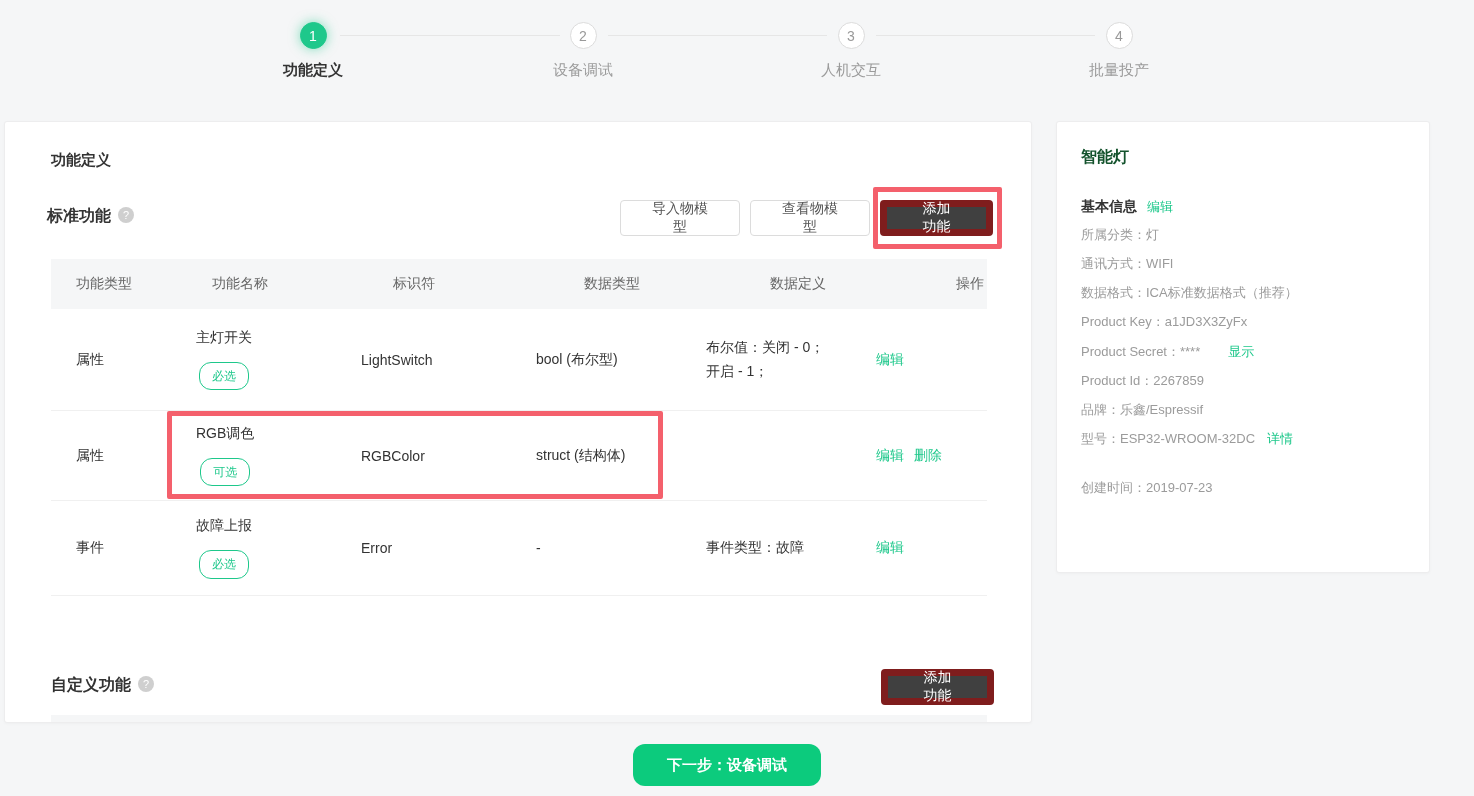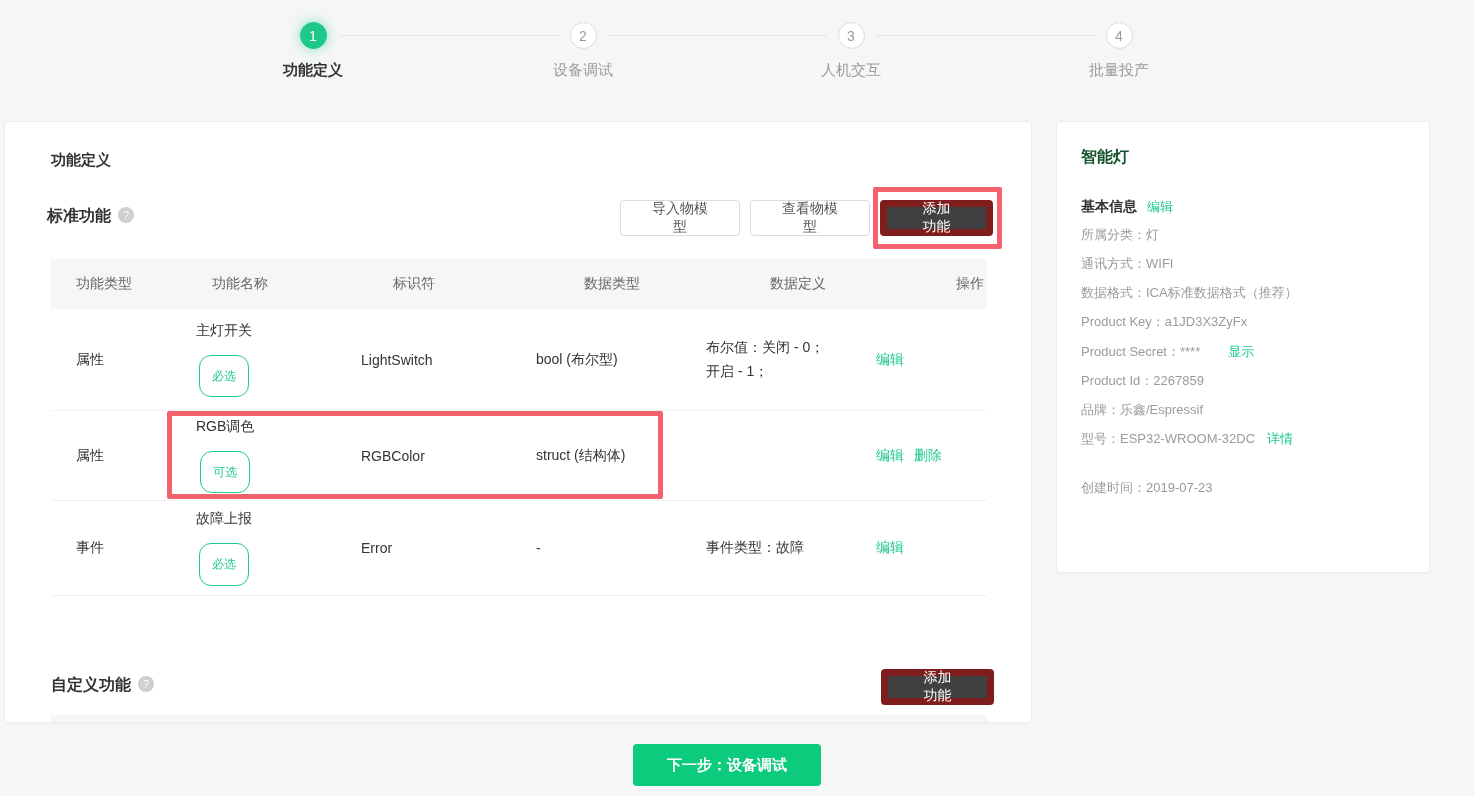--- a/index.html
+++ b/index.html
@@ -58,21 +58,21 @@
     display:grid; grid-template-columns:145px 165px 175px 170px 170px 1fr;
     align-items:center;
   }
   .thead { background:#f5f6f7; height:50px; color:#666;gap:16px; }
   .trow { height:95px; border-bottom:1px solid #f0f0f0; color:#333; }
   .cell:first-child { padding-left:25px; }
   .cell-def { padding-right:45px; line-height:1.65; }
   .name-inner { display:inline-flex; flex-direction:column; align-items:center; gap:15px; }
   .badge {
     font-size:12px; color:#1ec88b; border:1px solid #1ec88b;
-    border-radius:12px; padding:13px 12px; line-height:1.2;
+    border-radius:12px; padding:6px 12px; line-height:1.2;
   }
   .glink { color:#1ec88b; cursor:pointer; text-decoration:none; }
   .actions { display:flex; gap:10px; }
 
   
   .hl-box {
     position:absolute; border:5px solid #f4606c; border-radius:2px;
     pointer-events:none; background:transparent;
   }
   .hl-add { left:868px; top:65px; width:129px; height:62px; }
@@ -90,21 +90,21 @@
   .side-h .glink { font-weight:normal; font-size:13px; margin-left:10px; }
   .side-line { margin-top:9px; color:#9b9b9b; font-size:13px; line-height:1.55; }
   .side-line .glink { margin-left:28px; font-size:13px; }
   .side-line .glink.tight { margin-left:12px; }
   .side-created { margin-top:30px; color:#9b9b9b; font-size:13px; }
 
   
   .next-btn {
     position:absolute; left:633px; top:744px; width:188px; height:42px;
     background:#0ccb7d; color:#fff; font-size:15px; font-weight:bold;
-    border:none; border-radius:4px; cursor:pointer;
+    border:none; border-radius:12px; cursor:pointer;
     display:flex; align-items:center; justify-content:center;
   }
 </style>
 </head>
 <body>
 
 <div class="page">
 
   <div class="stepper">
     <div class="connector" style="left:340px;width:220px;"></div>

